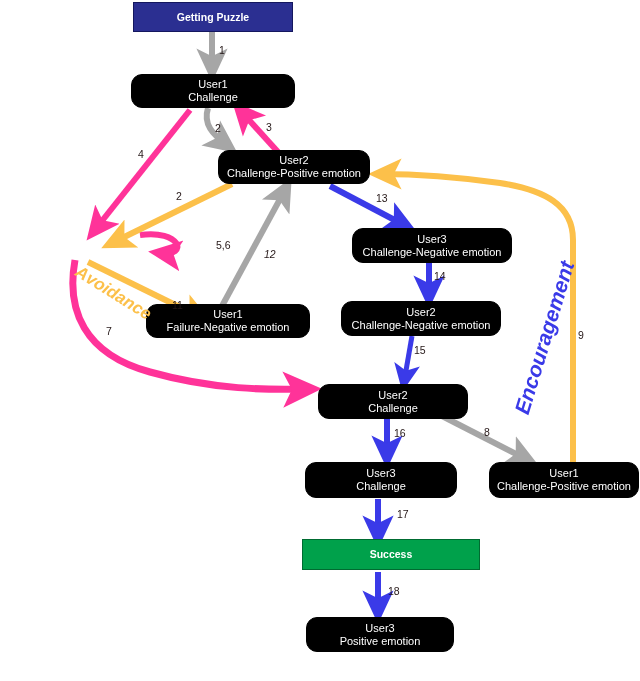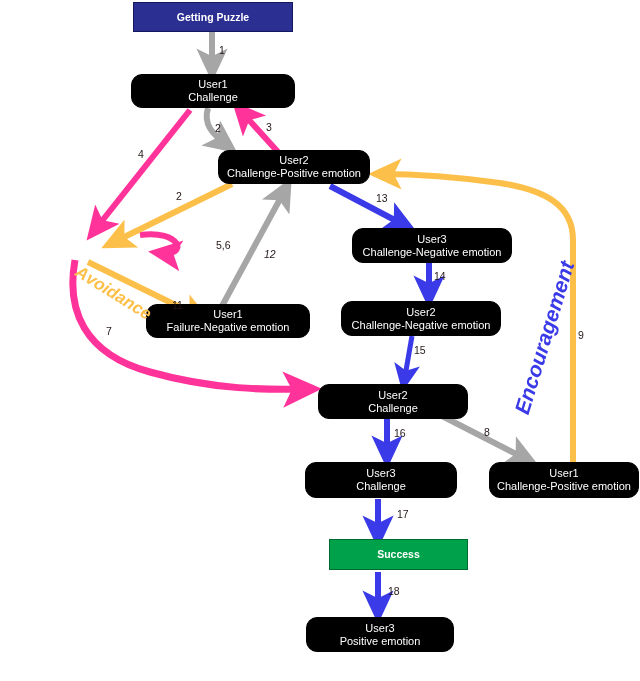--- a/index.html
+++ b/index.html
@@ -172,21 +172,21 @@
   <div class="node node-black" style="left:305px; top:462px; width:152px; height:36px;">
     <span class="node-line">User3</span>
     <span class="node-line">Challenge</span>
   </div>
 
   <div class="node node-black" style="left:489px; top:462px; width:150px; height:36px;">
     <span class="node-line">User1</span>
     <span class="node-line">Challenge-Positive emotion</span>
   </div>
 
-  <div class="node node-success" style="left:302px; top:539px; width:139px; height:31px;margin-left:27px;">
+  <div class="node node-success" style="left:302px; top:539px; width:178px; height:31px;">
     <span class="node-line">Success</span>
   </div>
 
   <div class="node node-black" style="left:306px; top:617px; width:148px; height:35px;">
     <span class="node-line">User3</span>
     <span class="node-line">Positive emotion</span>
   </div>
 
   <span class="edge-label" style="left:219px; top:44px;">1</span>
   <span class="edge-label" style="left:215px; top:122px;">2</span>

